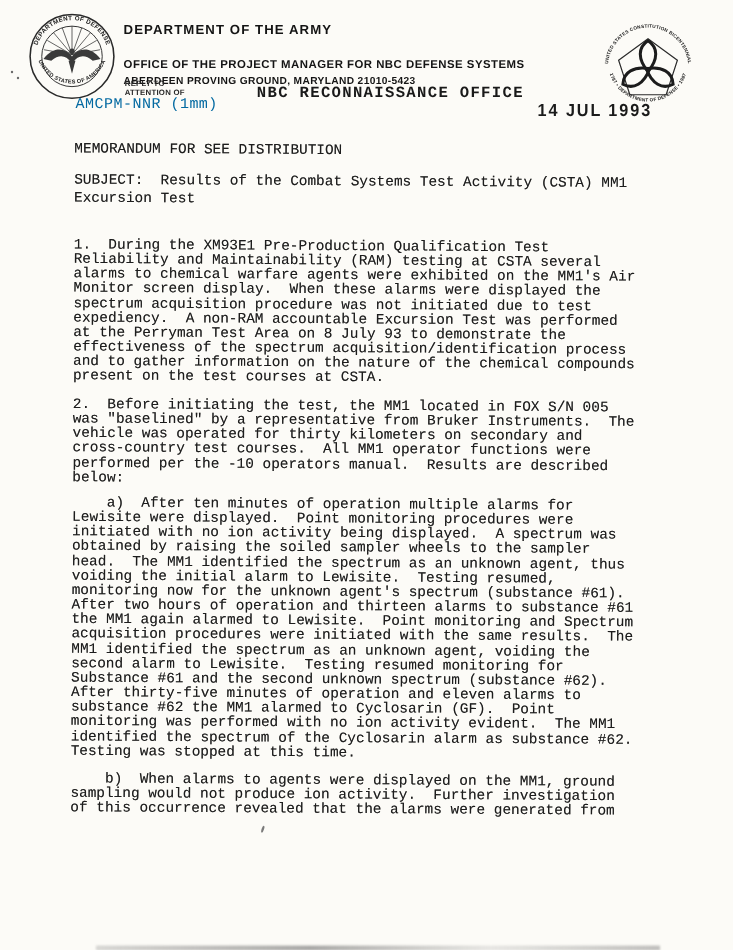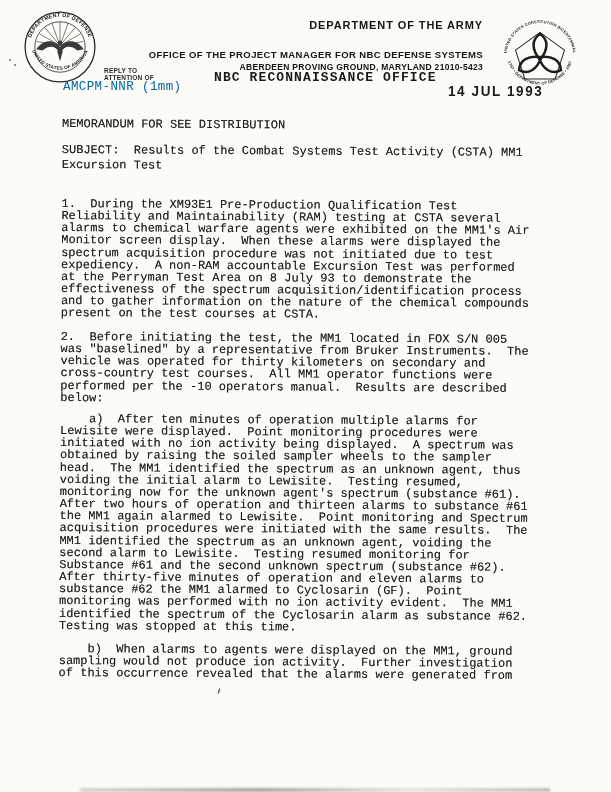--- a/index.html
+++ b/index.html
@@ -2,21 +2,21 @@
 <html><head>
 <meta charset="utf-8">
 <style>
   html,body{margin:0;padding:0;background:#e8e8e8;}
   .page{
     position:relative;width:611px;height:792px;background:#fcfbf7;overflow:hidden;
     font-family:"Liberation Mono","DejaVu Sans Mono",monospace;color:#1e1e1e;
   }
   
   .hdr-center{
-    position:absolute;left:103px;top:19px;width:380px;text-align:right;
+    position:absolute;left:103px;top:19px;width:380px;text-align:left;
     font-family:"Liberation Sans","DejaVu Sans",sans-serif;color:#141414;
   }
   .hdr-dept{font-size:11px;font-weight:bold;letter-spacing:.9px;}
   .hdr-office{font-size:9.5px;font-weight:bold;letter-spacing:.4px;margin-top:18px;}
   .hdr-addr{font-size:8.5px;font-weight:bold;letter-spacing:.3px;margin-top:2px;}
   .nbc-line{position:absolute;left:214px;top:60px;font-size:13px;letter-spacing:1.1px;color:#191919;font-weight:bold;font-family:"Liberation Mono","DejaVu Sans Mono",monospace;margin-top:10px;}
   .reply-to{position:absolute;left:104px;top:67px;font-family:"Liberation Sans",sans-serif;font-size:6.5px;font-weight:bold;line-height:7px;color:#2a2a2a;letter-spacing:.2px;}
   .office-symbol{position:absolute;left:63px;top:80px;font-size:12.5px;letter-spacing:.4px;color:#0369a1;}
   .date-stamp{
     position:absolute;left:448px;top:84px;font-family:"Liberation Sans",sans-serif;

